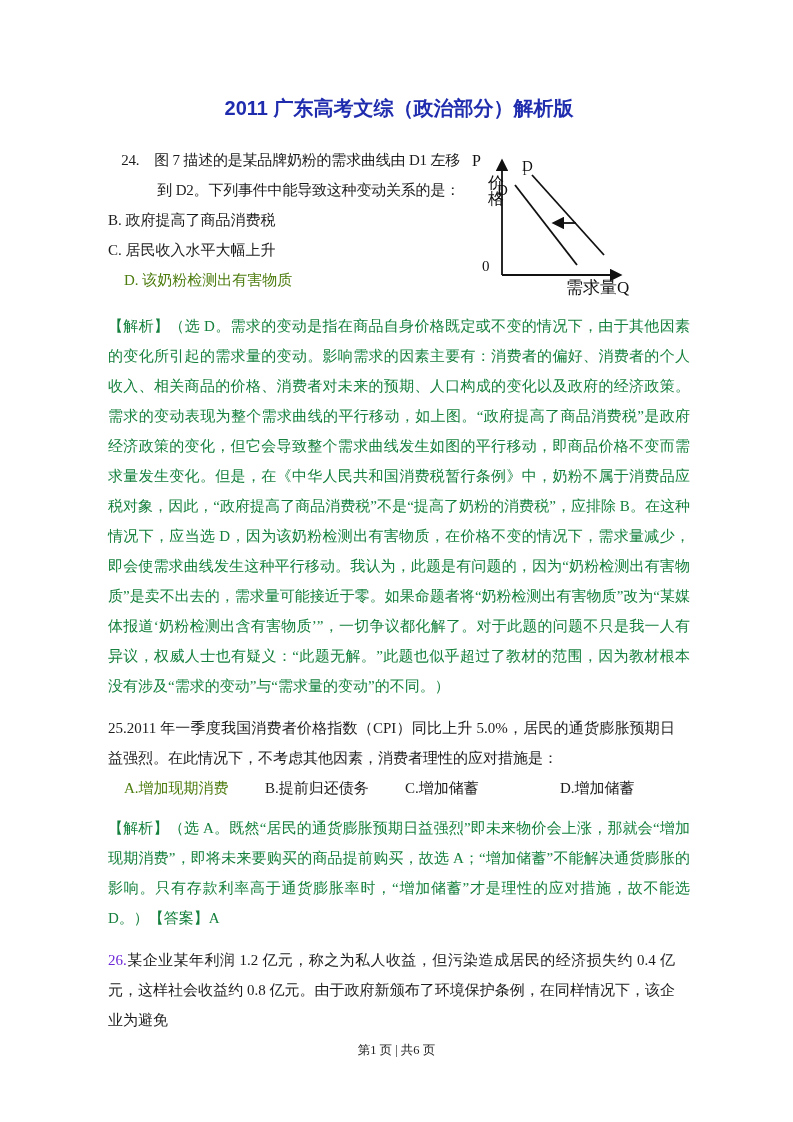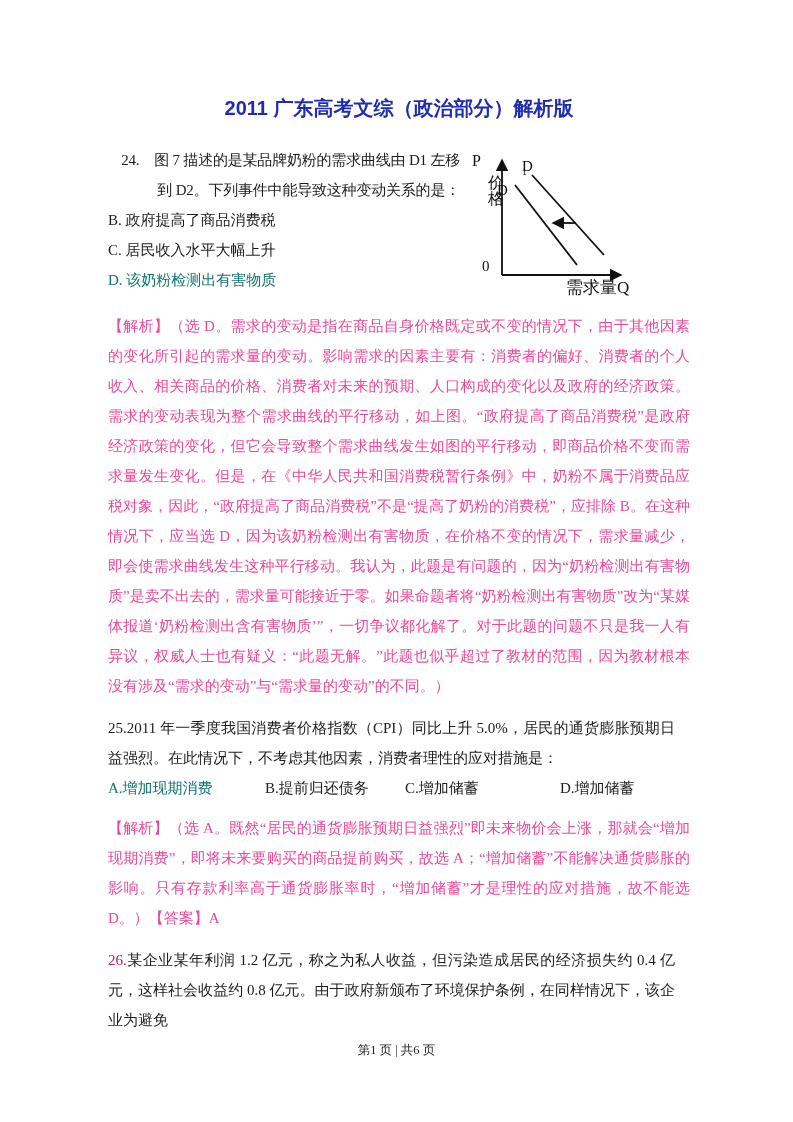--- a/index.html
+++ b/index.html
@@ -4,28 +4,28 @@
 <style>
   html,body{margin:0;padding:0;background:#ffffff;}
   .page{position:relative;width:793px;height:1122px;background:#ffffff;overflow:hidden;
         font-family:"Liberation Serif","DejaVu Serif",serif;color:#1c1c1c;border-radius:15px;}
   .content{position:absolute;left:108px;top:0;width:582px;}
   .title{margin:0;padding-top:93px;text-align:center;font-size:20px;line-height:30px;
          font-weight:bold;color:#1f2cae;font-family:"Liberation Sans","DejaVu Sans",sans-serif;}
   .q24{margin-top:22px;font-size:15px;line-height:30px;}
   .stem{white-space:nowrap;letter-spacing:-0.2px;text-align:right;}
   .opt{white-space:nowrap;}
-  .red{color:#0f766e;}
+  .red{color:#4d7c0f;margin-left:16px;}
   .analysis{clear:both;margin:10px 0 0 0;font-size:15px;line-height:30px;
-            text-align:justify;color:#ec4899;}
+            text-align:justify;color:#15803d;}
   .stem-j{margin:12px 15px 0 0;font-size:15px;line-height:30px;text-align:justify;}
   .optrow{position:relative;height:30px;font-size:15px;line-height:30px;}
   .optrow .o{position:absolute;top:0;white-space:nowrap;}
   .o.p0{left:0;} .o.p1{left:157px;} .o.p2{left:297px;} .o.p3{left:452px;}
-  .qnum{color:#be185d;}
+  .qnum{color:#6d28d9;}
   .footer{position:absolute;left:0;right:0;top:1042px;text-align:center;
           font-size:12.5px;color:#1c1c1c;}
   
   .fig{float:right;width:220px;height:158px;margin:2px 0 6px 10px;position:relative;}
   .fig svg{position:absolute;left:0;top:0;}
   .fig span{position:absolute;color:#111;line-height:1;}
   .fp{left:2px;top:6px;font-size:16px;}
   .fprice{left:2px;top:28px;width:17px;font-size:16px;line-height:19px;margin-left:16px;}
   .fd1{left:52px;top:12px;font-size:15px;}
   .fd2{left:27px;top:36px;font-size:15px;}

